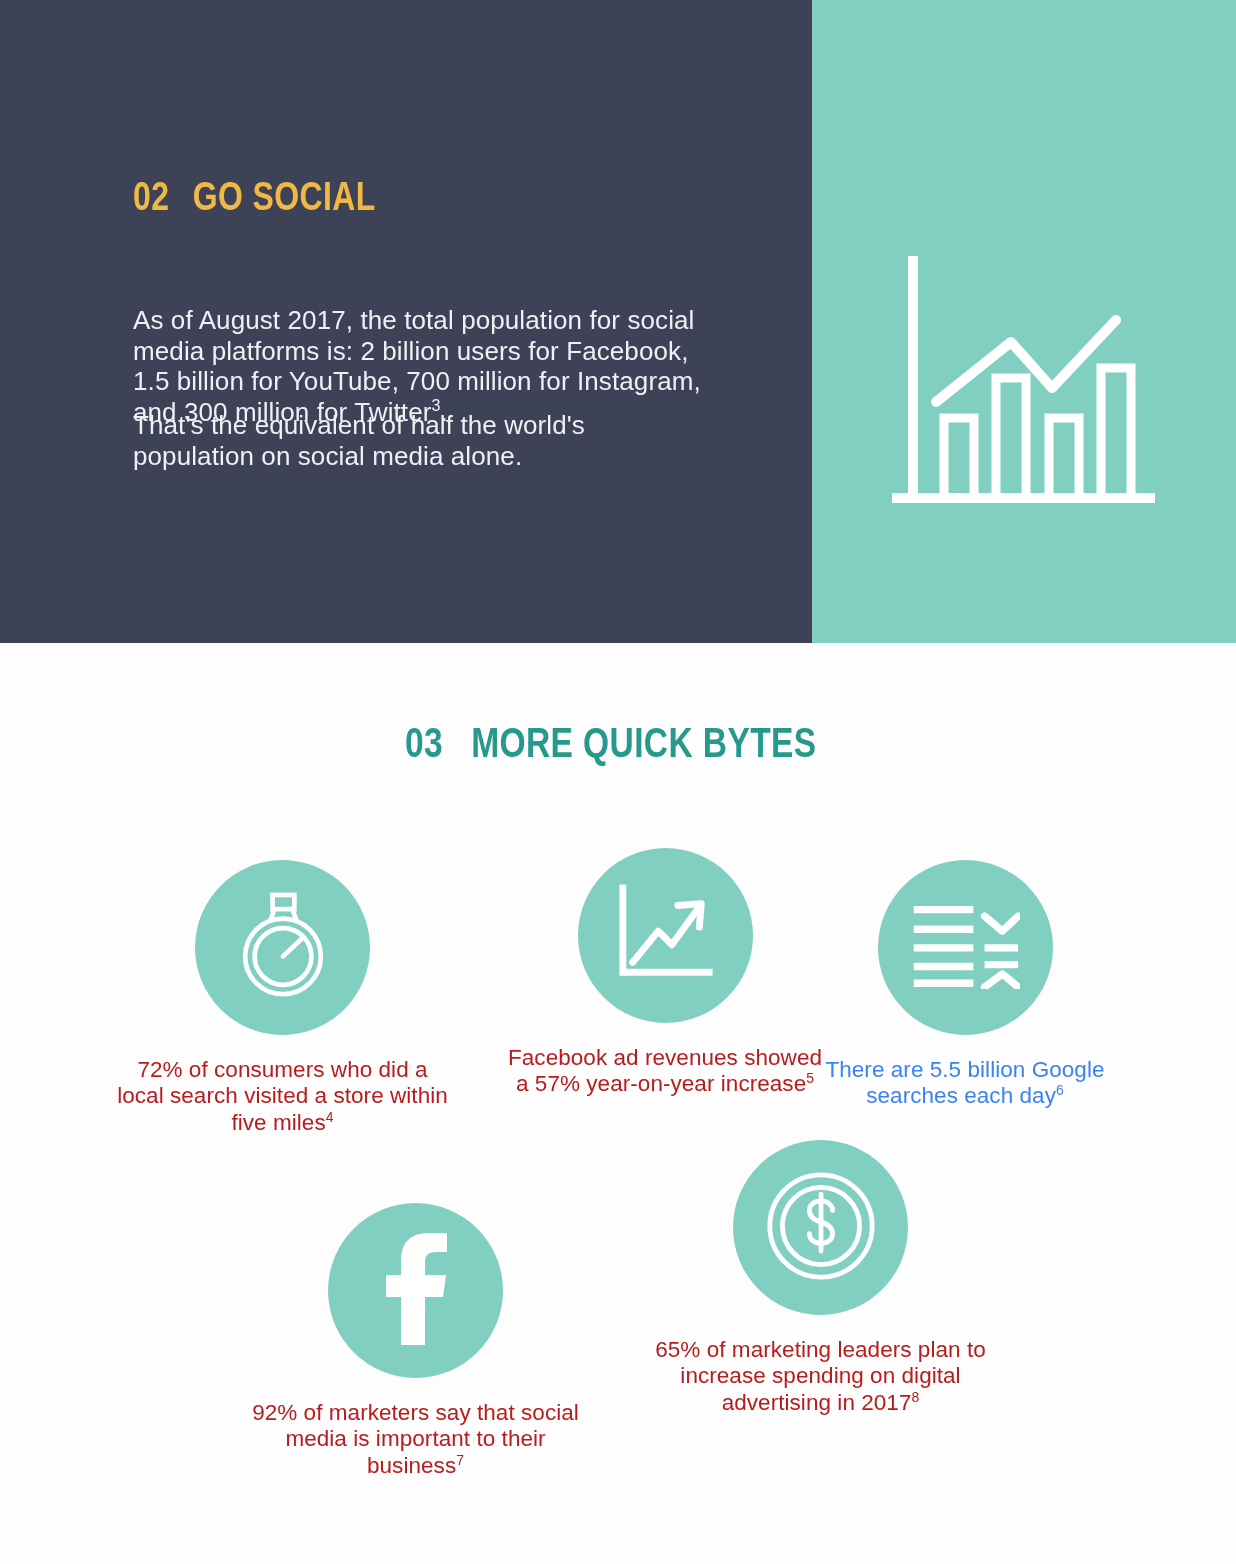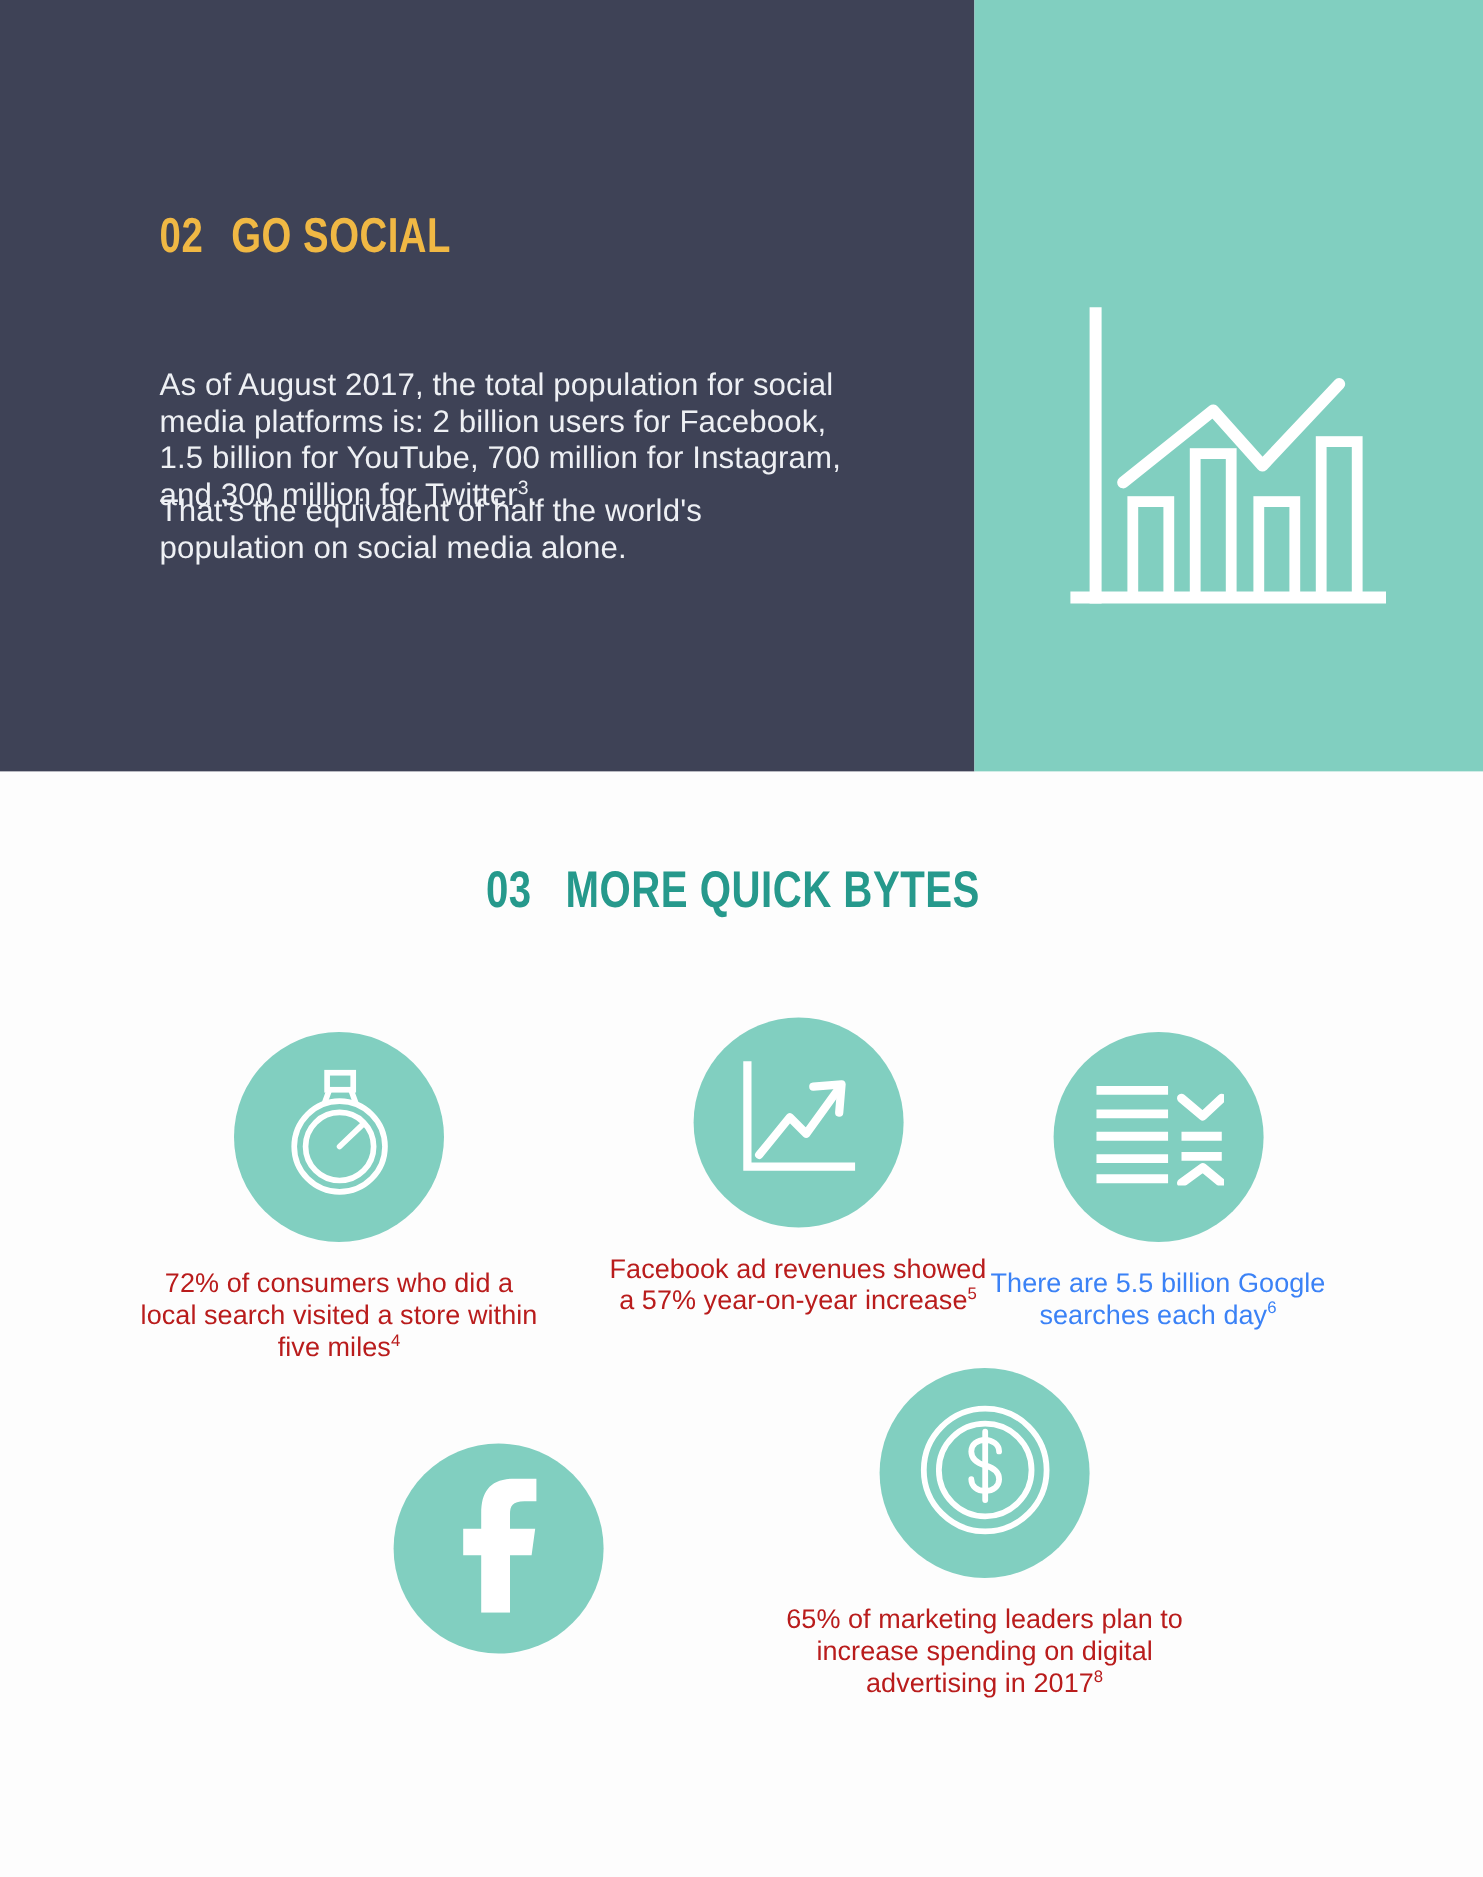--- a/index.html
+++ b/index.html
@@ -182,20 +182,21 @@
 
 <div class="bite b4">
   <div class="circle">
     <span>
       <svg viewBox="0 0 70 112" width="70" height="112" xmlns="http://www.w3.org/2000/svg">
         <path d="M44 112 V64 H62 L65 42 H44 V30 C44 23 46 19 56 19 H66 V0 H49
                  C28 0 20 10 20 29 V42 H5 V64 H20 V112 Z" fill="#ffffff"></path>
       </svg>
     </span>
   </div>
+  <div class="caption"><span>92% of marketers say that social media is important to their business</span><sup>7</sup></div>
 </div>
 
 <div class="bite b5">
   <div class="circle">
     <span>
       <svg viewBox="0 0 116 116" width="112" height="112" fill="none" xmlns="http://www.w3.org/2000/svg">
         <circle cx="58" cy="58" r="53" stroke="#ffffff" stroke-width="5" fill="none"></circle>
         <circle cx="58" cy="58" r="40" stroke="#ffffff" stroke-width="5" fill="none"></circle>
         <path d="M70 42 C70 36 64 32 58 32 C51 32 46 36 46 42 C46 48 51 52 58 54
                  C65 56 70 60 70 66 C70 72 65 76 58 76 C51 76 46 72 46 66" stroke="#ffffff" stroke-width="5" fill="none" stroke-linecap="round"></path>

